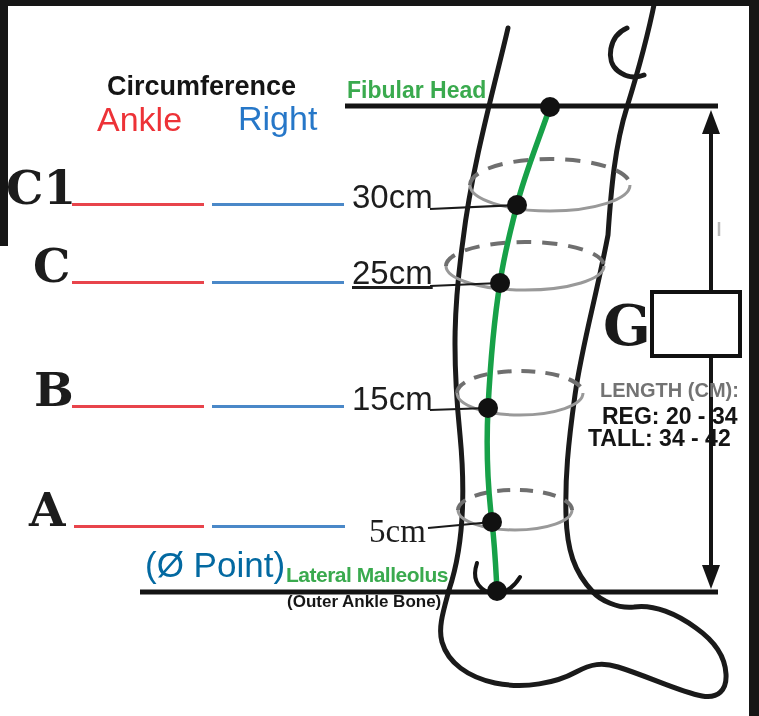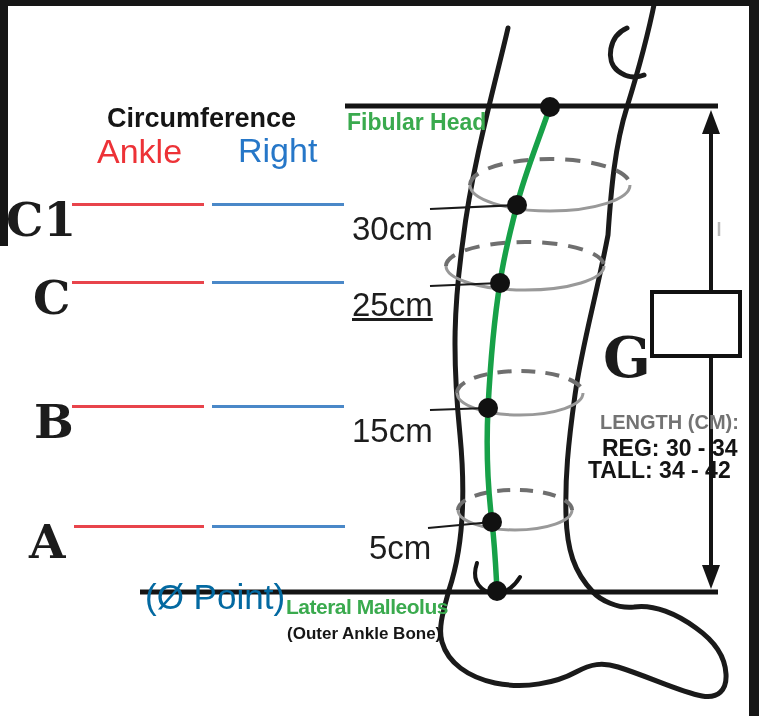--- a/index.html
+++ b/index.html
@@ -1,21 +1,21 @@
 <!DOCTYPE html>
 <html><head>
 <meta charset="utf-8">
 <style>
   html,body{margin:0;padding:0;background:#ffffff;}
   #stage{
     position:relative;width:759px;height:716px;background:#ffffff;
     overflow:hidden;font-family:"Liberation Sans",sans-serif;
   }
   #stage svg{position:absolute;left:0;top:0;}
-  .abs{position:absolute;line-height:1.05;white-space:nowrap;margin-top:32px;}
+  .abs{position:absolute;line-height:1.05;white-space:nowrap;}
   
   .edge{position:absolute;background:#161616;}
   .edge-top{left:0;top:0;width:759px;height:6px;}
   .edge-left{left:0;top:0;width:8px;height:246px;}
   .edge-right{left:749px;top:0;width:10px;height:716px;}
   
   .title{left:107px;top:72px;font-size:27px;font-weight:700;color:#151515;}
   .left-label{left:97px;top:102px;font-size:34px;color:#ed3237;}
   .right-label{left:238px;top:101px;font-size:34px;color:#2677c8;}
   .fibular{left:347px;top:78px;font-size:23px;font-weight:700;color:#3aaa4e;}
@@ -30,21 +30,21 @@
   .blank.red{background:#e8444b;}
   .blank.blue{background:#4a88c8;}
   .bl-c1r{left:72px;top:203px;width:132px;} .bl-c1b{left:212px;top:203px;width:132px;}
   .bl-cr {left:72px;top:281px;width:132px;} .bl-cb {left:212px;top:281px;width:132px;}
   .bl-br {left:72px;top:405px;width:132px;} .bl-bb {left:212px;top:405px;width:132px;}
   .bl-ar {left:74px;top:525px;width:130px;} .bl-ab {left:212px;top:525px;width:133px;}
   .cm{font-size:33px;color:#1d1d1d;}
   .cm-30{left:352px;top:180px;}
   .cm-25{left:352px;top:256px;text-decoration:underline;}
   .cm-15{left:352px;top:382px;}
-  .cm-5{left:369px;top:499px;}
+  .cm-5{left:369px;top:514px;font-family:Liberation Serif, serif;}
   
   .zero-point{left:145px;top:547px;font-size:35px;color:#0369a1;}
   .lateral{left:286px;top:564px;font-size:21px;font-weight:700;color:#3aaa4e;letter-spacing:-0.5px;}
   .outer-ankle{left:287px;top:593px;font-size:17px;font-weight:700;color:#161616;}
   
   .g-letter{left:603px;top:296px;font-family:"DejaVu Serif","Liberation Serif",serif;
             font-weight:700;font-size:56px;color:#1a1a1a;}
   .g-box{position:absolute;left:650px;top:290px;width:84px;height:60px;
          background:#ffffff;border:4px solid #111;}
   .len-title{left:600px;top:380px;font-size:20px;font-weight:700;color:#737373;}
@@ -138,16 +138,16 @@
   <div class="blank blue bl-ab"></div>
   <div class="abs cm cm-5">5cm</div>
 
   <div class="abs zero-point">(Ø Point)</div>
   <div class="abs lateral">Lateral Malleolus</div>
   <div class="abs outer-ankle">(Outer Ankle Bone)</div>
 
   <div class="abs g-letter">G</div>
   <div class="g-box"></div>
   <div class="abs len-title">LENGTH (CM):</div>
-  <div class="abs len-reg">REG: 30 - 34</div>
+  <div class="abs len-reg">REG: 20 - 34</div>
   <div class="abs len-tall">TALL: 34 - 42</div>
 
 </div>
 
 </body></html>

